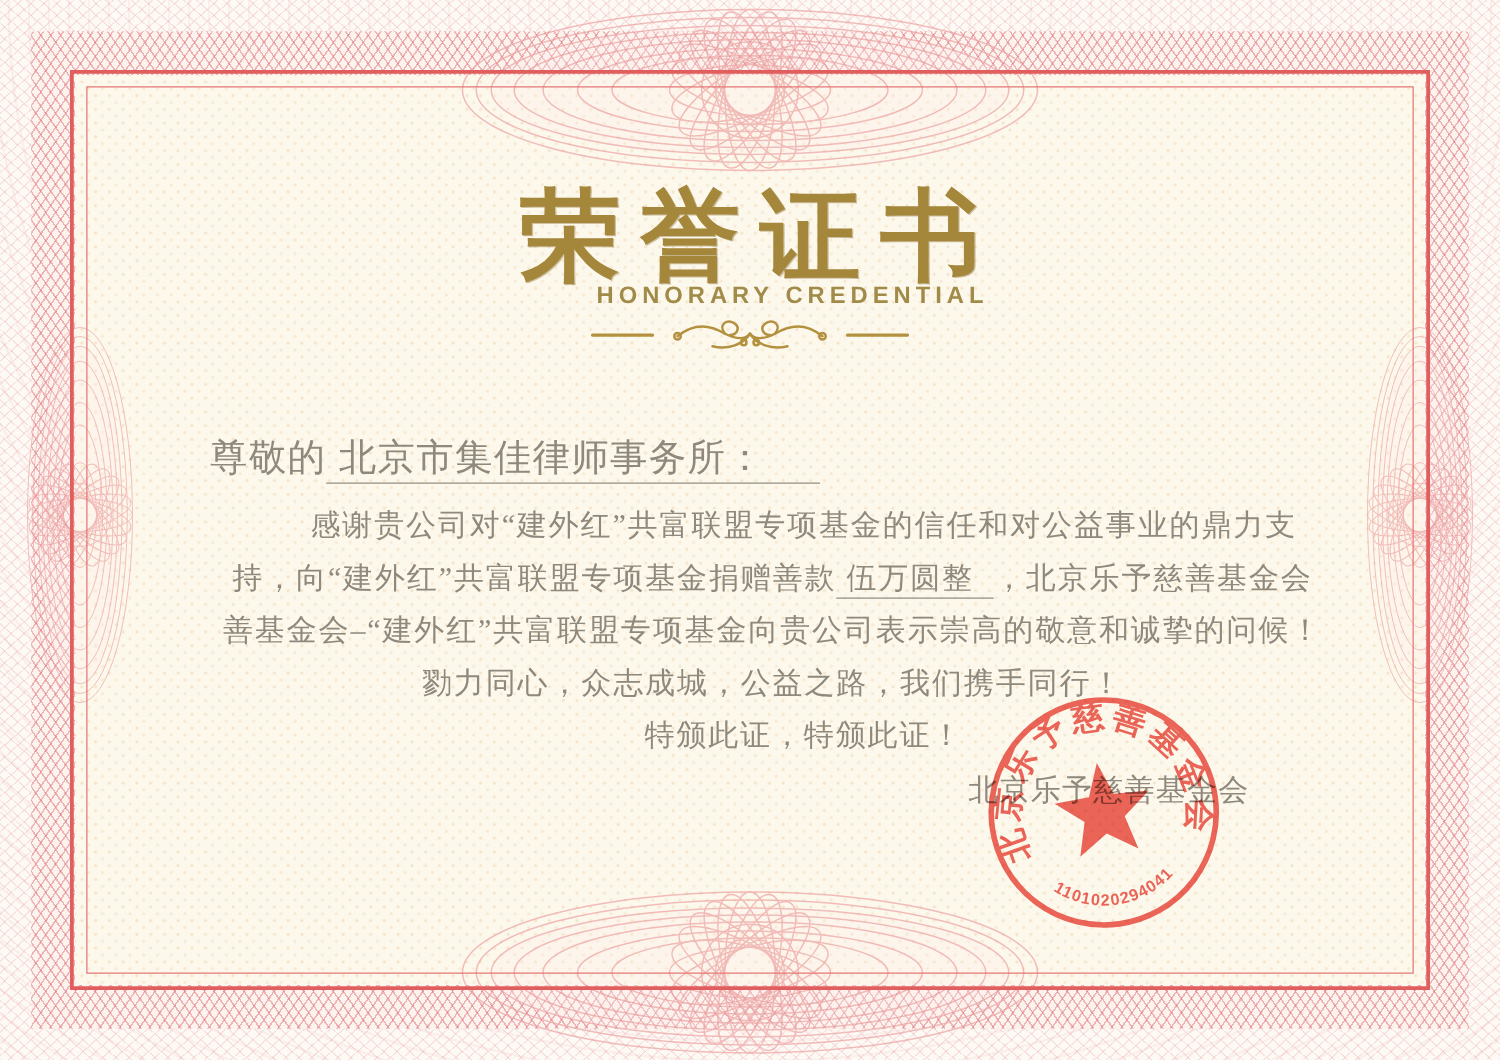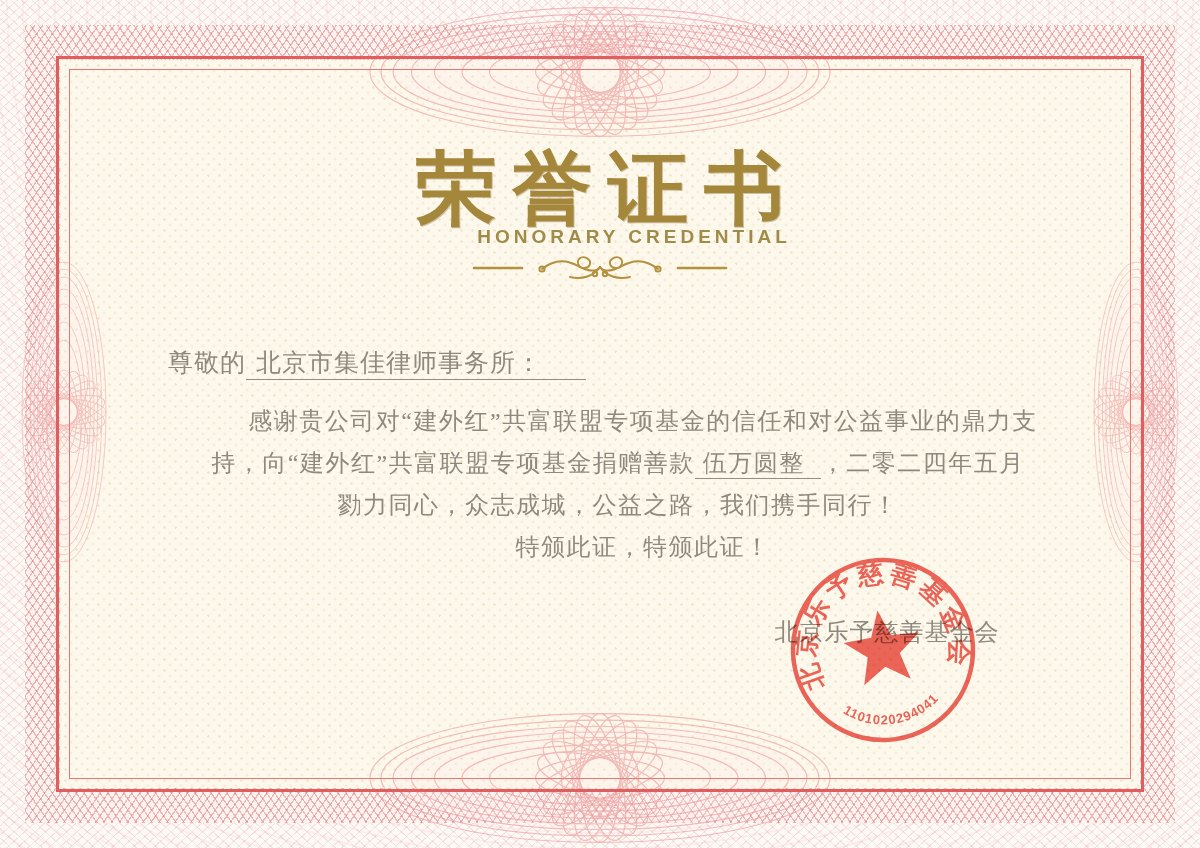--- a/index.html
+++ b/index.html
@@ -51,21 +51,21 @@
   .title-en{
     position:absolute;top:226px;left:0;width:100%;
     text-align:center;font-family:"Liberation Sans","DejaVu Sans",sans-serif;
     font-size:19px;font-weight:700;letter-spacing:4px;text-indent:4px;color:#a18b48;margin-left:32px;
   }
   .flourish{position:absolute;top:250px;left:470px;width:260px;height:36px;}
 
   
   .greeting{
     position:absolute;left:168px;top:346px;
-    font-size:25px;color:#8f897d;letter-spacing:1px;white-space:nowrap;
+    font-size:30px;color:#8f897d;letter-spacing:1px;white-space:nowrap;
   }
   .greeting .recipient{
     border-bottom:1.5px solid #948e82;
     padding:0 44px 3px 10px;
   }
   .para{
     position:absolute;left:168px;top:400px;width:900px;
     font-size:24px;line-height:42px;color:#8f897d;letter-spacing:1.5px;
   }
   .para .line{white-space:nowrap;text-align:center;}
@@ -161,21 +161,22 @@
       <circle cx="135" cy="24" r="2.2"></circle>
     </g>
   </svg>
 
   <div class="greeting">
     <span>尊敬的</span><span class="recipient">北京市集佳律师事务所：</span>
   </div>
 
   <div class="para">
     <div class="line"><span class="indent"></span><span>感谢贵公司对“建外红”共富联盟专项基金的信任和对公益事业的鼎力支</span></div>
-    <div class="line"><span>持，向“建外红”共富联盟专项基金捐赠善款</span><span class="amount">伍万圆整</span><span>，二零二四年五月</span></div>
+    <div class="line"><span>持，向“建外红”共富联盟专项基金捐赠善款</span><span class="amount">伍万圆整</span><span>，北京乐予慈善基金会</span></div>
+    <div class="line"><span>善基金会–“建外红”共富联盟专项基金向贵公司表示崇高的敬意和诚挚的问候！</span></div>
     <div class="line"><span>勠力同心，众志成城，公益之路，我们携手同行！</span></div>
     <div class="line"><span class="indent"></span><span>特颁此证，特颁此证！</span></div>
   </div>
 
   <div class="sig-block">
     <div class="sig-org">北京乐予慈善基金会</div>
   </div>
 
   <svg class="seal" viewBox="-115 -115 230 230">
     <circle cx="0" cy="0" r="90" fill="none" stroke="#e8453a" stroke-width="4.5"></circle>

